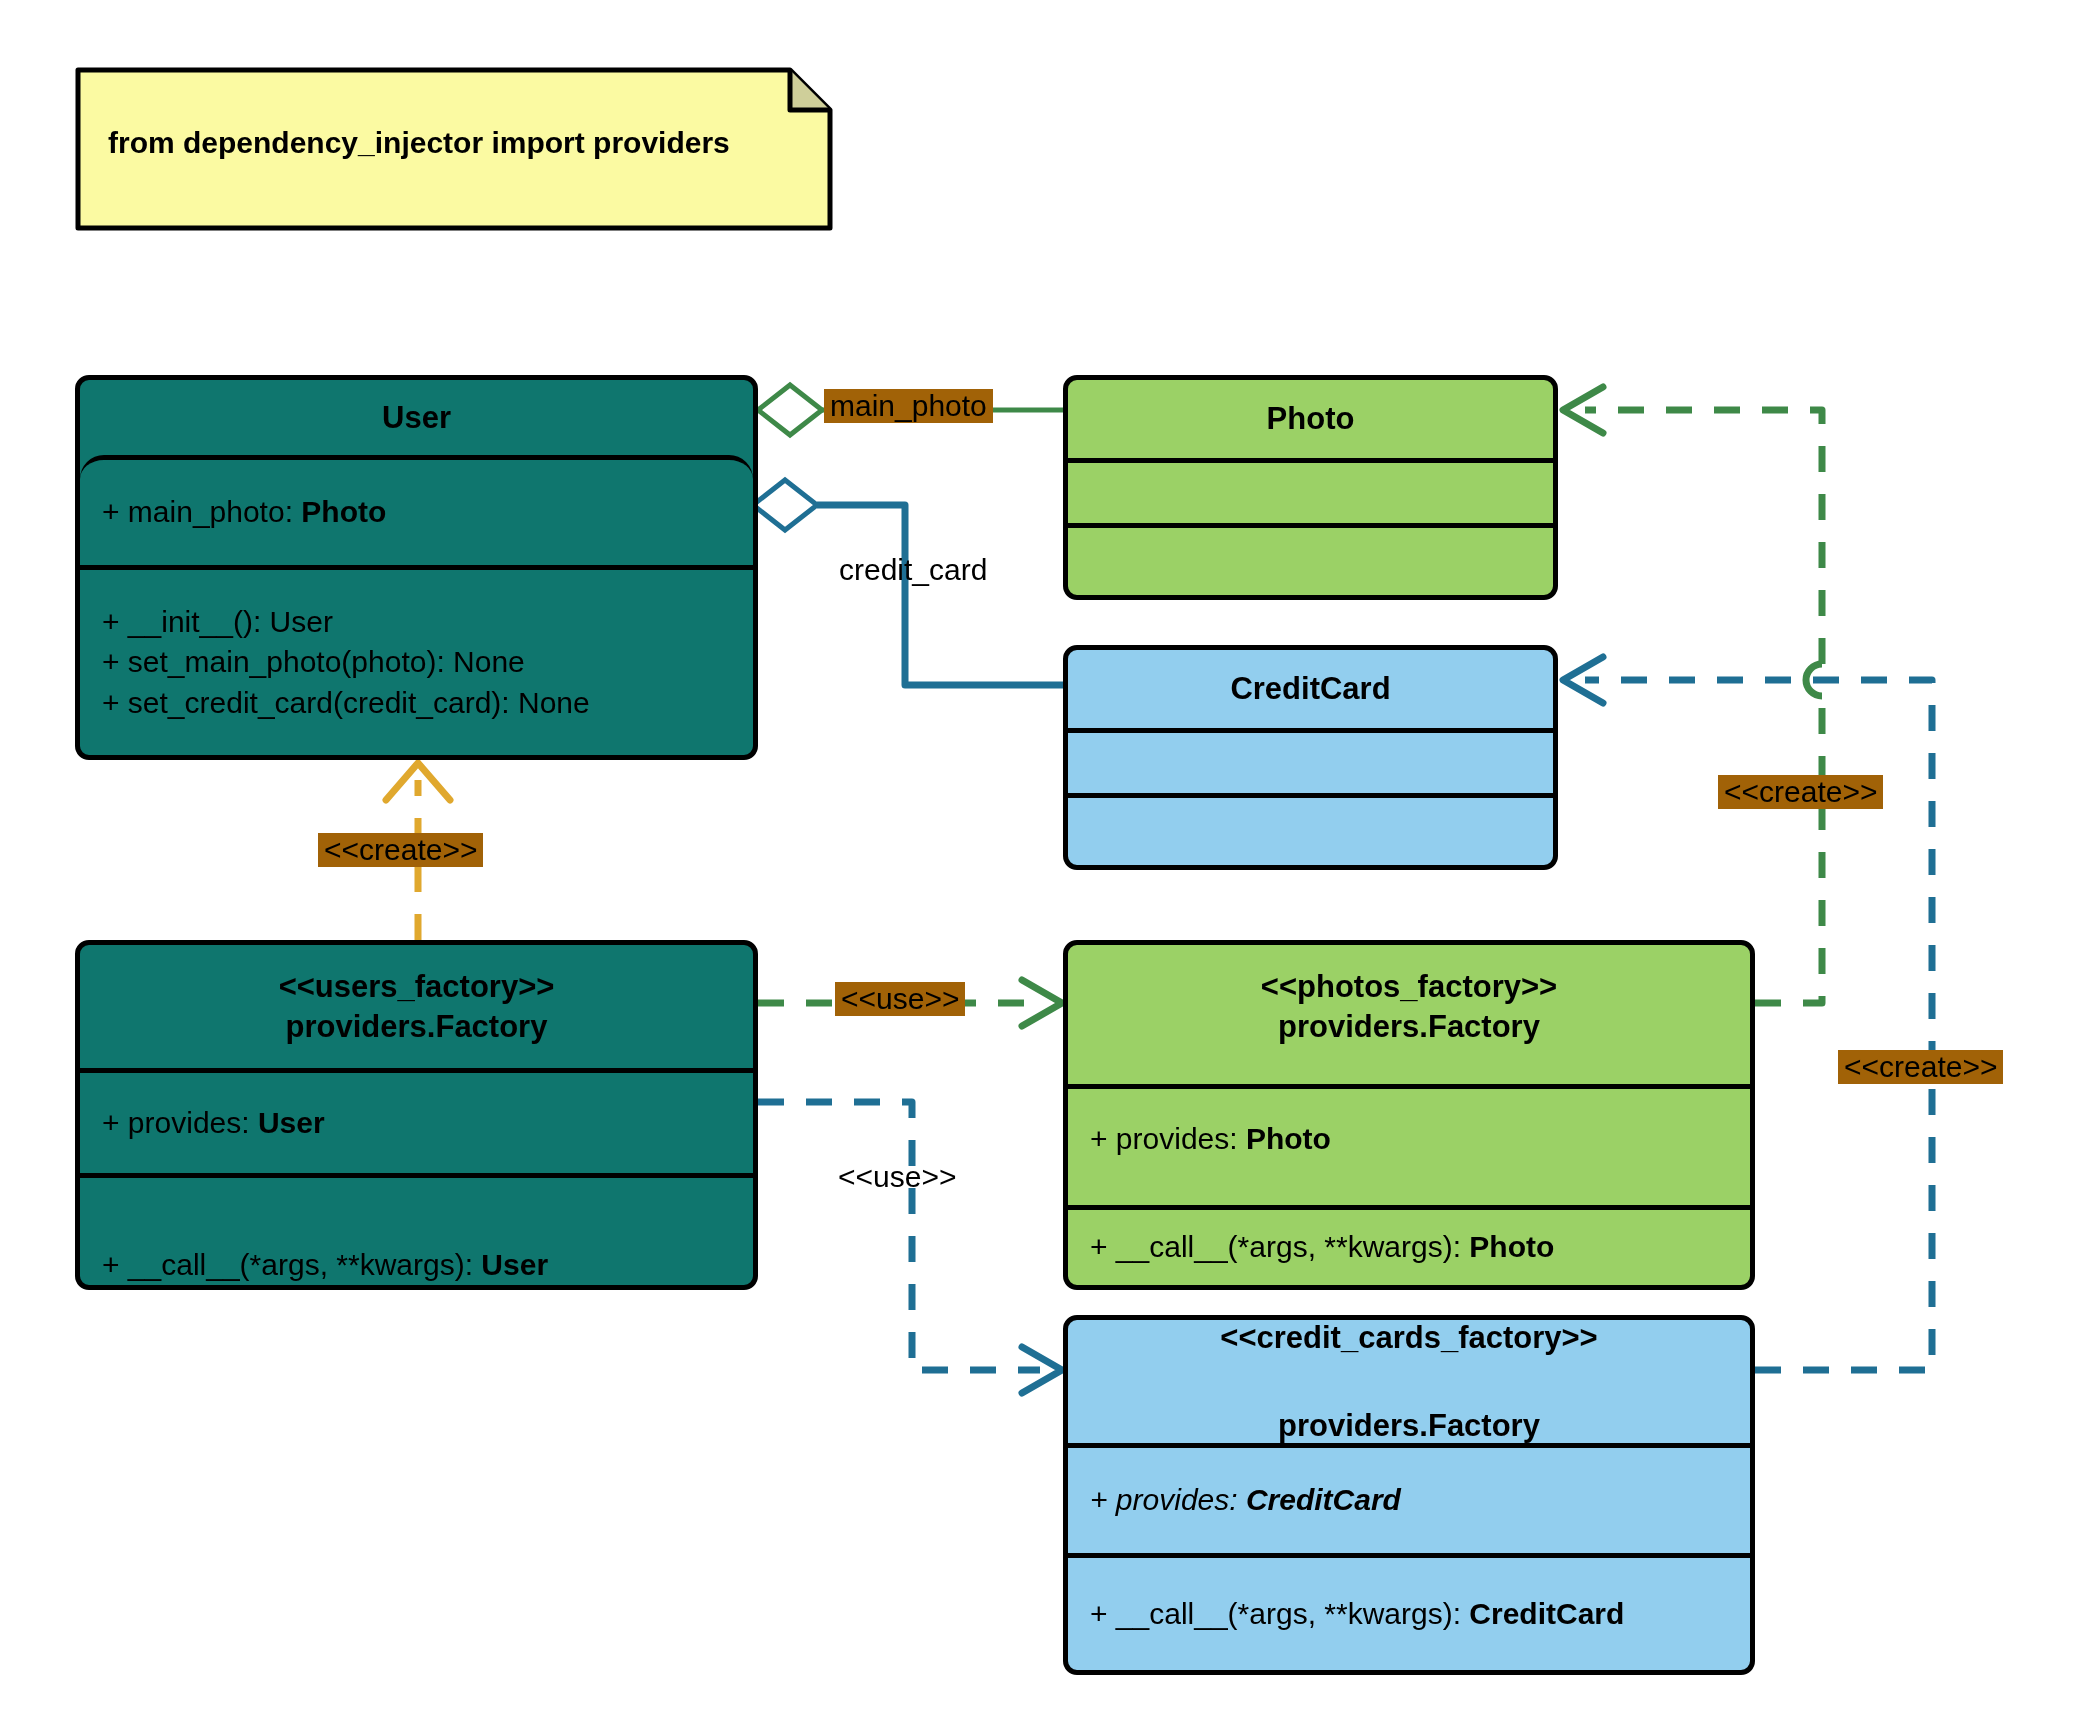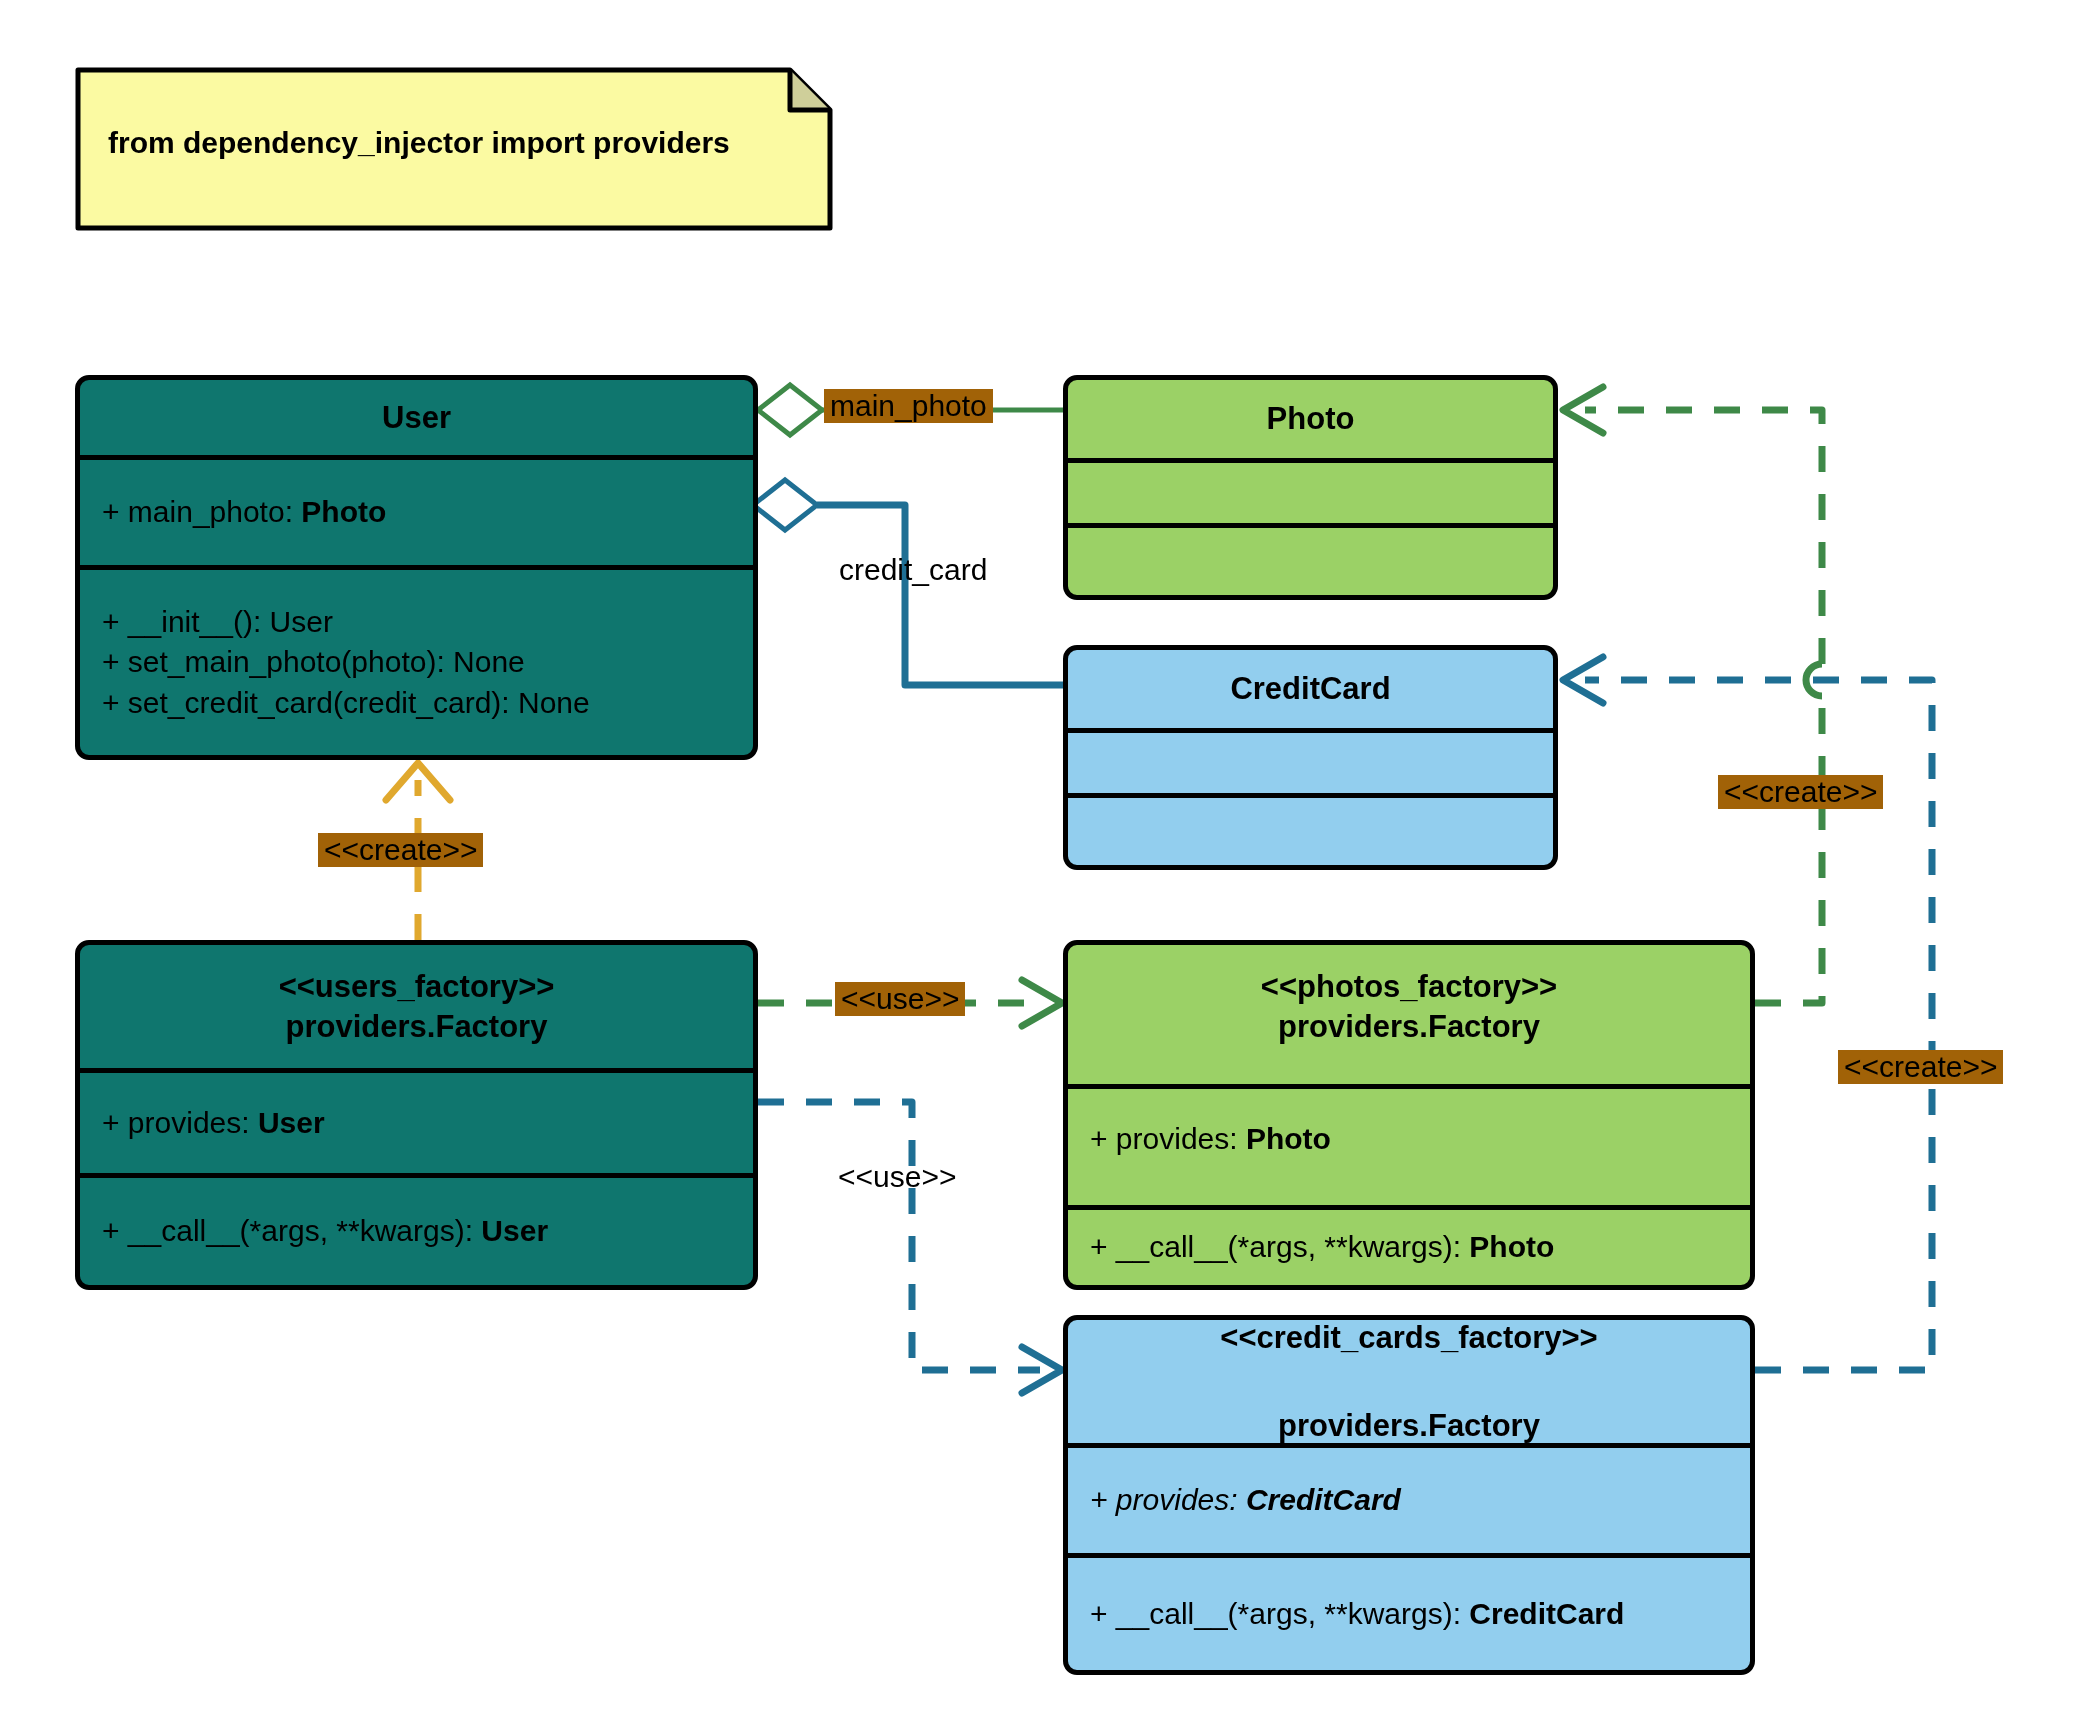--- a/index.html
+++ b/index.html
@@ -144,21 +144,21 @@
   </svg>
 
   <div class="note" style="left:78px; top:70px; width:752px; height:158px;">
     <div class="note-text">from dependency_injector import providers</div>
   </div>
 
   <div class="umlbox fill-yellow" style="left:75px; top:375px; width:683px; height:385px;">
     <div class="compartment" style="height:75px;">
       <div class="title">User</div>
     </div>
-    <div class="compartment" style="height:110px;">
+    <div class="compartment" style="height:110px;border-radius:24px;">
       <div class="member">+ main_photo: <b>Photo</b></div>
     </div>
     <div class="compartment" style="flex:1;">
       <div class="member">+ __init__(): User</div>
       <div class="member">+ set_main_photo(photo): None</div>
       <div class="member">+ set_credit_card(credit_card): None</div>
     </div>
   </div>
 
   <div class="umlbox fill-green" style="left:1063px; top:375px; width:495px; height:225px;">
@@ -178,21 +178,21 @@
   </div>
 
   <div class="umlbox fill-yellow" style="left:75px; top:940px; width:683px; height:350px;">
     <div class="compartment" style="height:123px;">
       <div class="title">&lt;&lt;users_factory&gt;&gt;</div>
       <div class="title">providers.Factory</div>
     </div>
     <div class="compartment" style="height:105px;">
       <div class="member">+ provides: <b>User</b></div>
     </div>
-    <div class="compartment" style="flex:1;">
+    <div class="compartment" style="flex:1;justify-content:flex-end;">
       <div class="member">+ __call__(*args, **kwargs): <b>User</b></div>
     </div>
   </div>
 
   <div class="umlbox fill-green" style="left:1063px; top:940px; width:692px; height:350px;gap:16px;">
     <div class="compartment" style="height:123px;">
       <div class="title">&lt;&lt;photos_factory&gt;&gt;</div>
       <div class="title">providers.Factory</div>
     </div>
     <div class="compartment" style="height:105px;">

